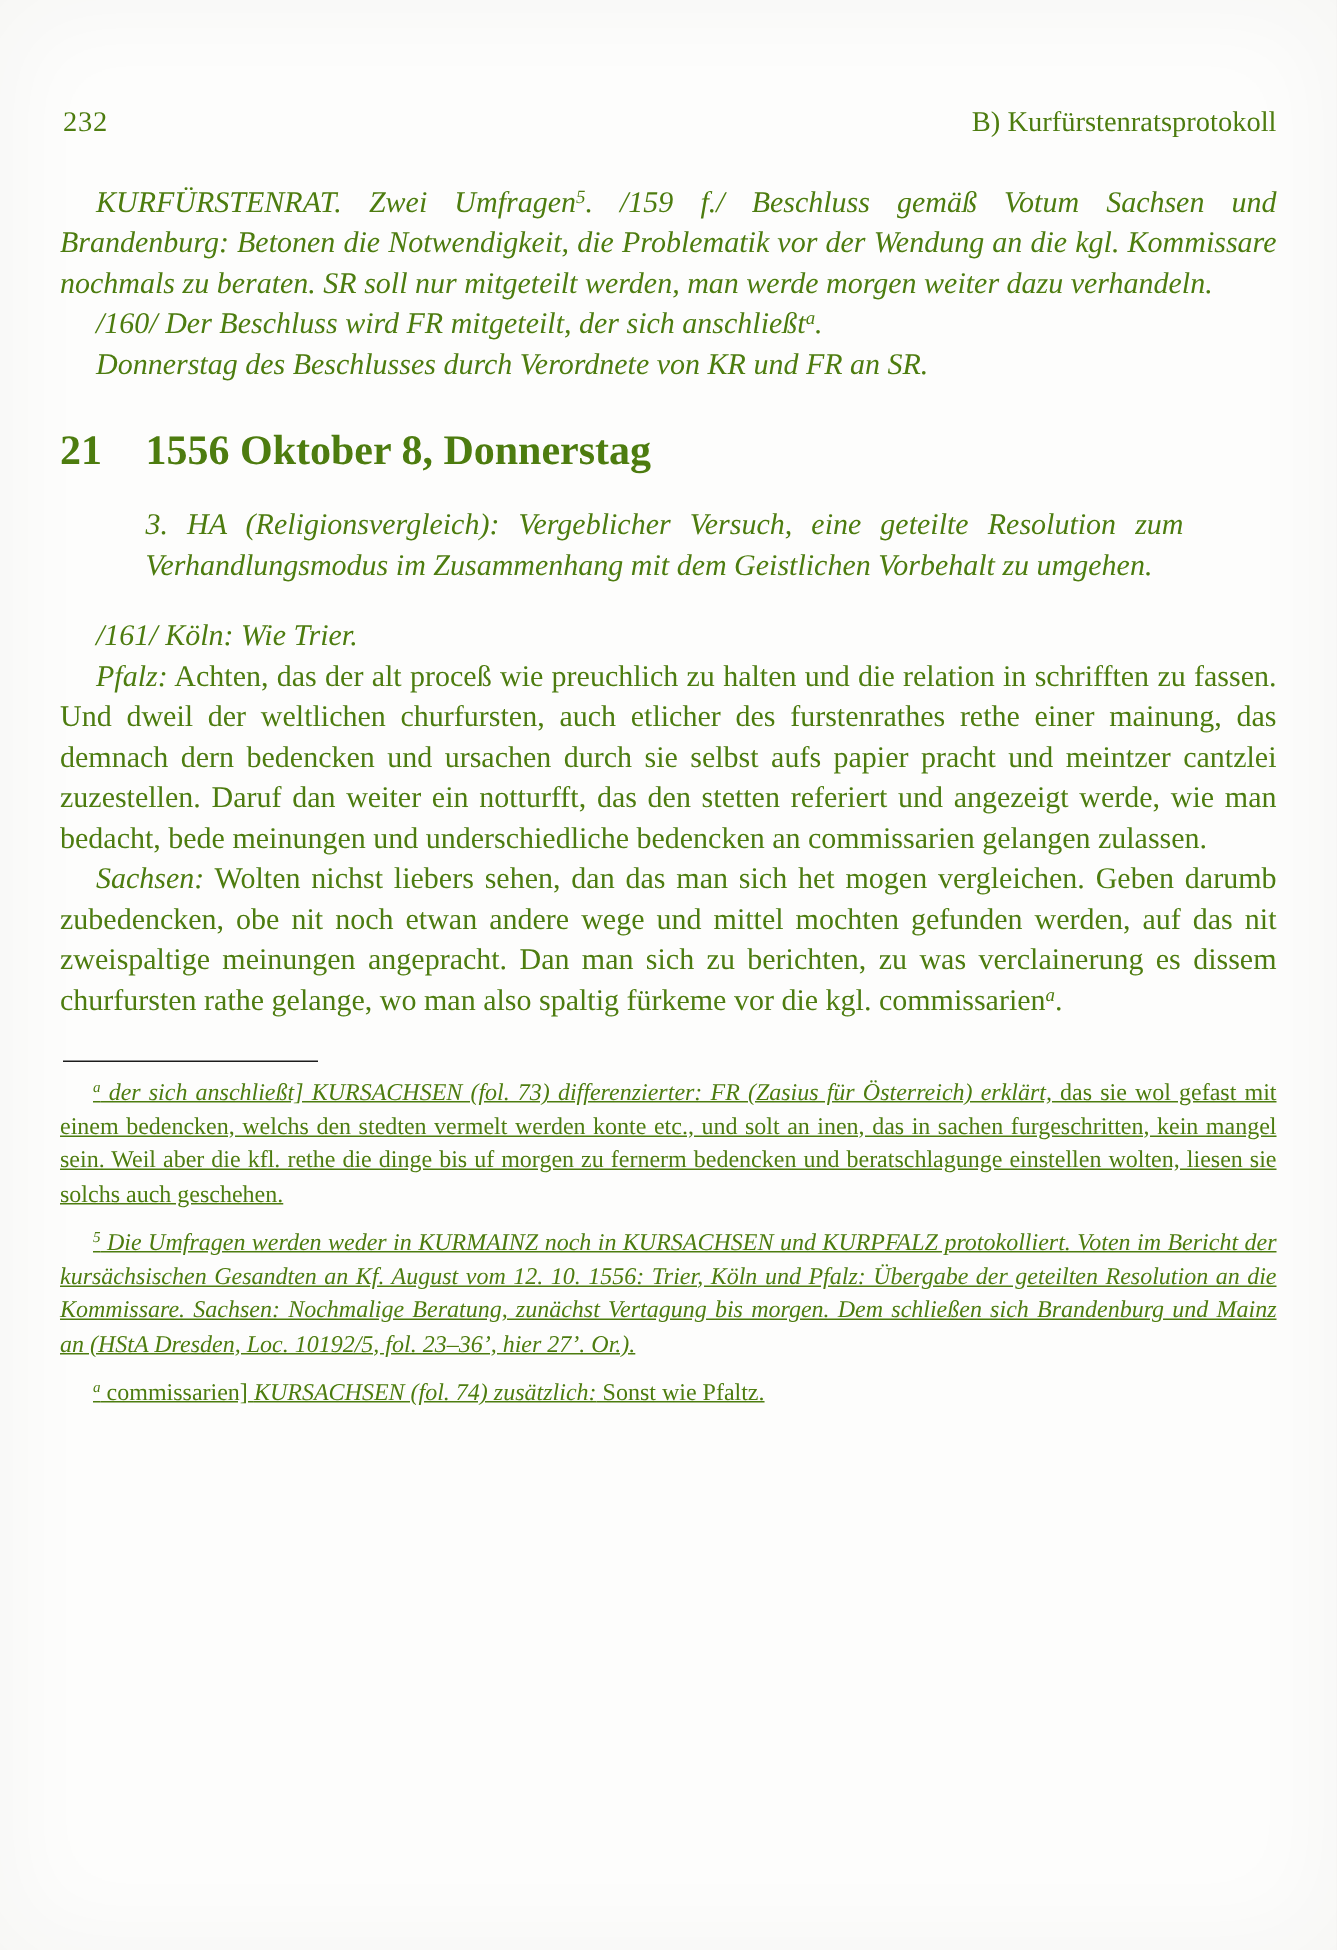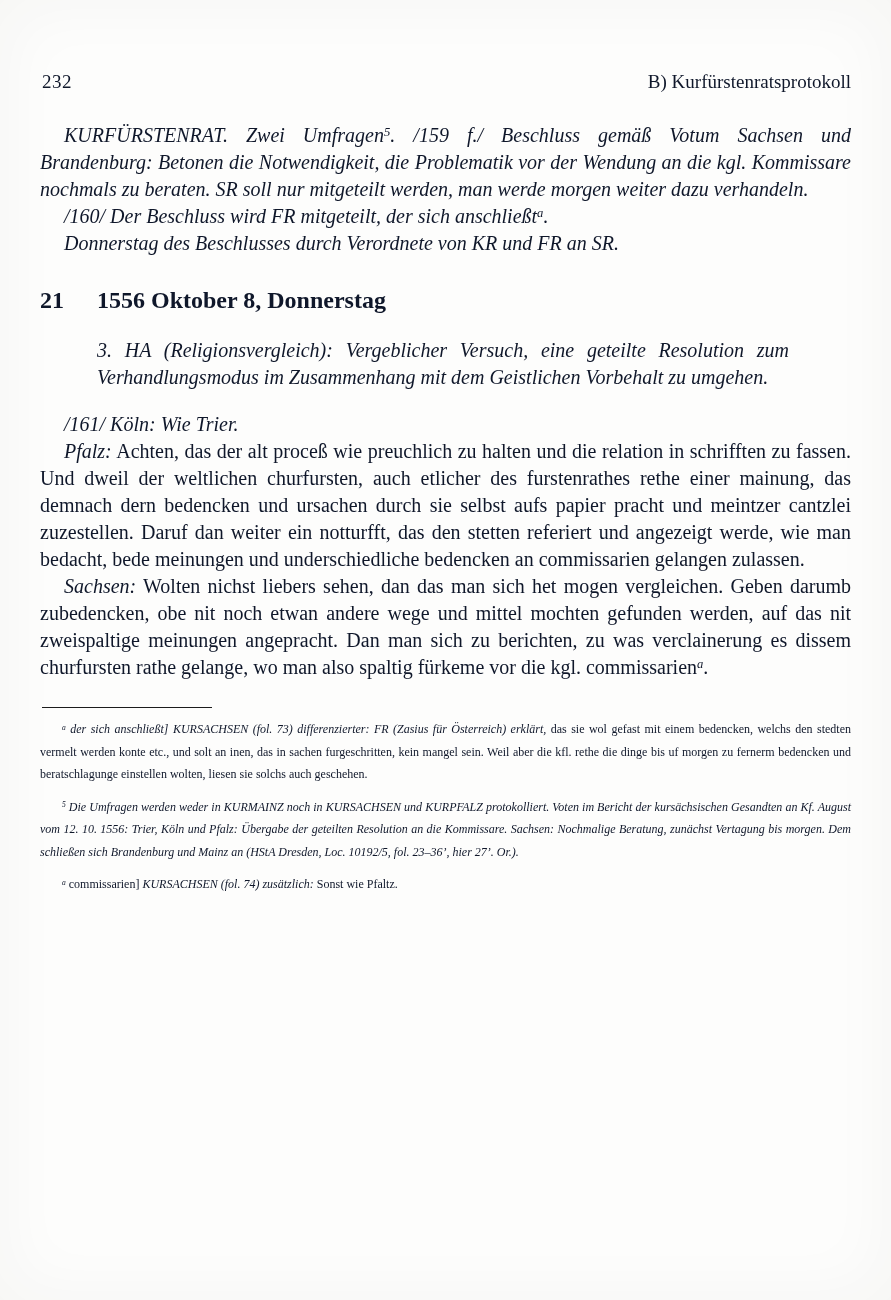--- a/index.html
+++ b/index.html
@@ -7,21 +7,21 @@
   body {
     background: #f3f2ef;
     font-family: "Liberation Serif", "DejaVu Serif", serif;
   }
   .page {
     position: relative;
     width: 891px;
     height: 1300px;
     margin: 0 auto;
     background: #fdfdfc;
-    color: #0f172a;
+    color: #4d7c0f;
     padding: 70px 40px 36px 40px;
     overflow: hidden;
     box-shadow: inset 0 0 70px rgba(60,50,30,0.04);
   }
   .running-head {
     position: relative;
     font-size: 19px;
     line-height: 24px;
     margin-bottom: 28px;
   }
@@ -46,34 +46,35 @@
   .it { font-style: italic; }
   .rm { font-style: normal; }
   .sup {
     font-size: 0.63em;
     line-height: 0;
     position: relative;
     top: -0.45em;
   }
   .entry-heading {
     font-weight: bold;
-    font-size: 24px;
+    font-size: 28px;
     line-height: 27px;
     margin: 30px 0 23px 0;
     text-indent: 0;
   }
   .entry-num { display: inline-block; width: 57px; }
   .summary {
     margin: 0 62px 20px 57px;
   }
   .footnotes {
     margin-top: 26px;
-    font-size: 12px;
+    font-size: 16px;
     line-height: 22.5px;
     text-align: justify;
+    text-decoration: underline;
   }
   .footnotes .para.ind { text-indent: 22px; }
   .fn-rule {
     width: 170px;
     border-top: 1.5px solid #1c1c1c;
     margin: 0 0 10px 2px;
   }
 </style>
 </head>
 <body>

